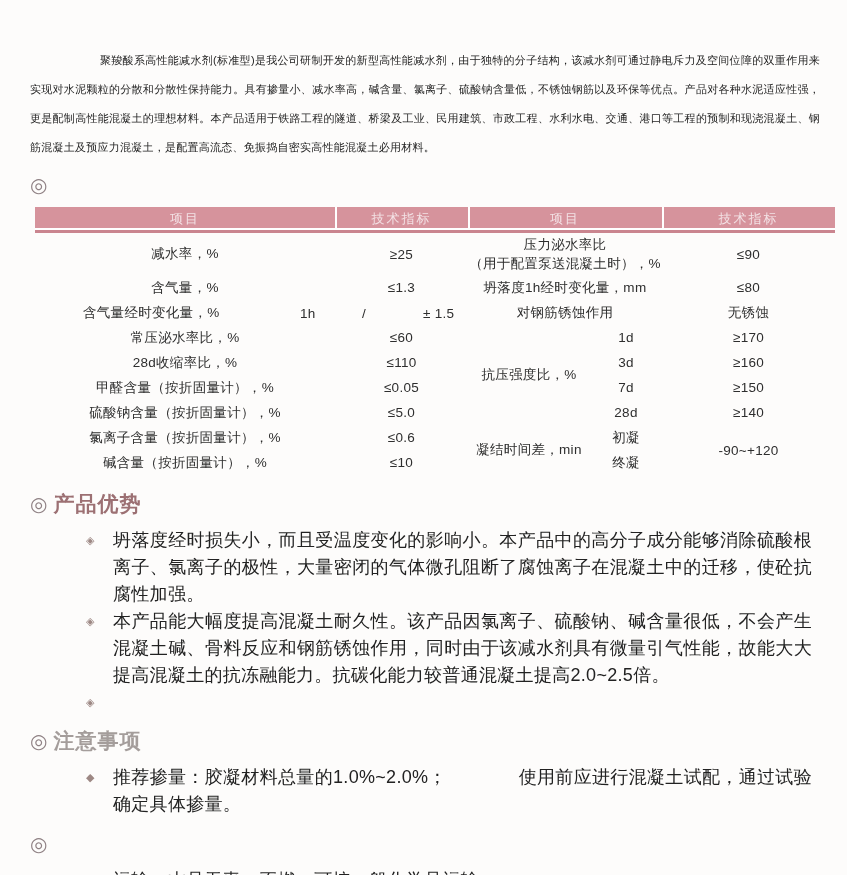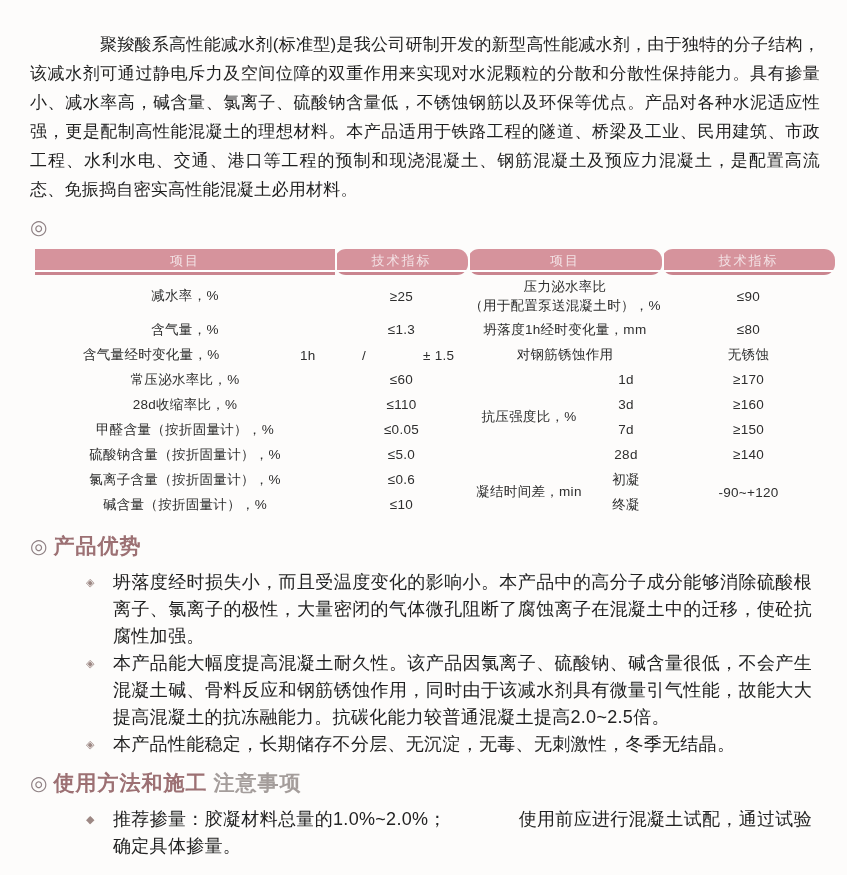--- a/index.html
+++ b/index.html
@@ -7,22 +7,22 @@
   body {
     font-family:"Liberation Sans","DejaVu Sans",sans-serif;
     color:#212121;
   }
   .page {
     width:847px; height:875px; overflow:hidden;
     padding:30px 27px 0 30px; background:#fdfcfb; position:relative;
   }
   
   .intro {
-    font-size:17px; line-height:29px; letter-spacing:0.25px;
-    text-indent:70px; color:#1e1e1e; text-align:justify;
+    font-size:11px; line-height:29px; letter-spacing:0.25px;
+    text-indent:70px; color:#1e1e1e; text-align:justify;margin-top:16px;
   }
   
   .sec {
     display:flex; align-items:center; gap:6px; height:26px;
     font-size:21px; font-weight:bold; letter-spacing:1px; color:#9c7073;
   }
   .sec .circ { font-size:20px; font-weight:normal; color:#8f8184; letter-spacing:0; }
   .sec-perf  { margin-top:10px; }
   .sec-adv   { margin-top:16px; }
   .sec-usage { margin-top:12px; }
@@ -35,21 +35,20 @@
   }
   table.perf th {
     font-weight:normal; font-size:13px; letter-spacing:2px;
     color:#f3e2e5; height:26px; vertical-align:top; padding-top:3px;
     background:linear-gradient(to bottom,#d6939c 0 21px,#ffffff 21px 23px,#ca858f 23px 26px);
   }
   table.perf th.sep {
     background:
       linear-gradient(#fff,#fff) left top/2px 21px no-repeat,
       linear-gradient(to bottom,#d6939c 0 21px,#ffffff 21px 23px,#ca858f 23px 26px);
-    border-radius: 11px;
   }
   table.perf td {
     text-align:center; vertical-align:middle;
     font-size:13.5px; color:#2e2e2e; height:25px; padding:0; letter-spacing:0.3px;
   }
   tr.r1 td { height:42px; }
   .two-line { line-height:19px; }
   .air-cell { position:relative; }
   .air-cell span {
     position:absolute; top:50%; transform:translateY(-50%); white-space:nowrap;
@@ -175,27 +174,25 @@
     <li>
       <span class="dia">◈</span>
       <span class="btext">坍落度经时损失小，而且受温度变化的影响小。本产品中的高分子成分能够消除硫酸根离子、氯离子的极性，大量密闭的气体微孔阻断了腐蚀离子在混凝土中的迁移，使砼抗腐性加强。</span>
     </li>
     <li>
       <span class="dia">◈</span>
       <span class="btext">本产品能大幅度提高混凝土耐久性。该产品因氯离子、硫酸钠、碱含量很低，不会产生混凝土碱、骨料反应和钢筋锈蚀作用，同时由于该减水剂具有微量引气性能，故能大大提高混凝土的抗冻融能力。抗碳化能力较普通混凝土提高2.0~2.5倍。</span>
     </li>
     <li>
       <span class="dia">◈</span>
-      <span class="btext">本产品性能稳定，长期储存不分层、无沉淀，无毒、无刺激性，冬季无结晶。</span>
     </li>
   </ul>
 
   <h2 class="sec sec-usage">
     <span class="circ">◎</span>
-    <span>使用方法和施工</span>
     <span class="tail">注意事项</span>
   </h2>
 
   <ul class="blist usage-list">
     <li>
       <span class="dia">◆</span>
       <span class="btext"><span>推荐掺量：胶凝材料总量的1.0%~2.0%；</span><span class="usage-note">使用前应进行混凝土试配，通过试验确定具体掺量。</span></span>
     </li>
   </ul>
 

